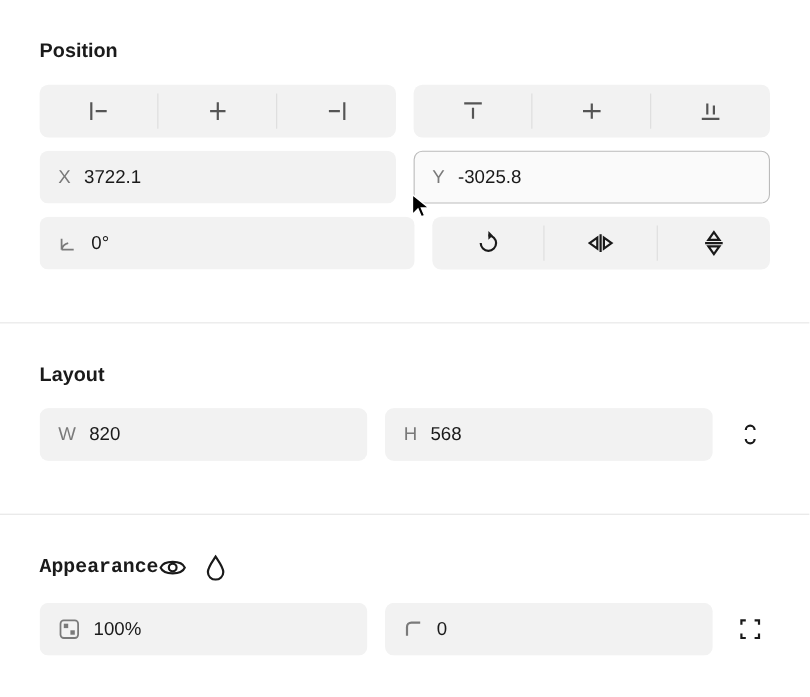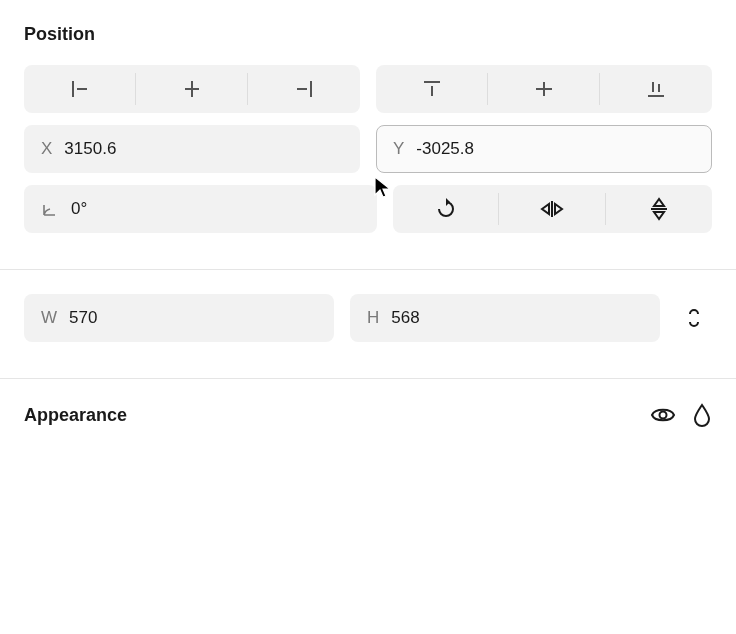--- a/index.html
+++ b/index.html
@@ -5,33 +5,34 @@
     * { box-sizing: border-box; margin: 0; padding: 0; }
     body {
       font-family: -apple-system, BlinkMacSystemFont, "Segoe UI", sans-serif;
       background: #ffffff;
       color: #1a1a1a;
       width: 736px;
       height: 634px;
       position: relative;
     }
     .section {
-      padding: 24px;
+      padding: 36px;
     }
     .section-title {
       font-size: 18px;
       font-weight: 600;
       color: #1a1a1a;
       margin-bottom: 20px;
     }
     .section-header {
       display: flex;
       align-items: center;
-      justify-content: space-between;
+      justify-content: flex-start;
       margin-bottom: 20px;
+      font-family: Liberation Mono, monospace;
     }
     .section-header .section-title {
       margin-bottom: 0;
     }
     .header-icons {
       display: flex;
       gap: 16px;
       align-items: center;
     }
     .divider {
@@ -167,21 +168,21 @@
             <line x1="8" y1="4" x2="8" y2="14" stroke="#555" stroke-width="2"></line>
             <line x1="14" y1="6" x2="14" y2="14" stroke="#555" stroke-width="2"></line>
           </svg>
       </button>
     </div>
   </div>
 
   <div class="row">
     <div class="input-field">
       <span class="input-label">X</span>
-      <span class="input-value">3150.6</span>
+      <span class="input-value">3722.1</span>
     </div>
     <div class="input-field selected">
       <span class="input-label">Y</span>
       <span class="input-value">-3025.8</span>
     </div>
   </div>
 
   <div class="row">
     <div class="input-field">
       <svg width="18" height="18" viewBox="0 0 18 18">
@@ -210,24 +211,25 @@
             <polygon points="11,22 6,15 16,15" fill="none" stroke="#1a1a1a" stroke-width="2"></polygon>
           </svg>
       </button>
     </div>
   </div>
 </div>
 
 <div class="divider"></div>
 
 <div class="section">
+  <div class="section-title">Layout</div>
   <div class="row">
     <div class="input-field">
       <span class="input-label">W</span>
-      <span class="input-value">570</span>
+      <span class="input-value">820</span>
     </div>
     <div class="input-field">
       <span class="input-label">H</span>
       <span class="input-value">568</span>
     </div>
     <div class="side-icon">
       <svg width="18" height="24" viewBox="0 0 18 24">
           <path d="M5 8 A4 4 0 0 1 13 8" fill="none" stroke="#1a1a1a" stroke-width="2"></path>
           <path d="M5 16 A4 4 0 0 0 13 16" fill="none" stroke="#1a1a1a" stroke-width="2"></path>
         </svg>
@@ -247,17 +249,38 @@
             <circle cx="13" cy="10" r="3.5" fill="none" stroke="#1a1a1a" stroke-width="2"></circle>
           </svg>
       </button>
       <button class="icon-btn">
         <svg width="20" height="24" viewBox="0 0 20 24">
             <path d="M10 2 C14 8 17 12 17 16 A7 7 0 0 1 3 16 C3 12 6 8 10 2 Z" fill="none" stroke="#1a1a1a" stroke-width="2"></path>
           </svg>
       </button>
     </div>
   </div>
+  <div class="row">
+    <div class="input-field">
+      <svg width="20" height="20" viewBox="0 0 20 20">
+          <rect x="2" y="2" width="16" height="16" rx="3" fill="none" stroke="#7a7a7a" stroke-width="1.6"></rect>
+          <rect x="5" y="5" width="4" height="4" fill="#7a7a7a"></rect>
+          <rect x="11" y="11" width="4" height="4" fill="#7a7a7a"></rect>
+        </svg>
+      <span class="input-value">100%</span>
+    </div>
+    <div class="input-field">
+      <svg width="18" height="18" viewBox="0 0 18 18">
+          <path d="M3 15 L3 7 A4 4 0 0 1 7 3 L15 3" fill="none" stroke="#7a7a7a" stroke-width="2"></path>
+        </svg>
+      <span class="input-value">0</span>
+    </div>
+    <div class="side-icon">
+      <svg width="22" height="22" viewBox="0 0 22 22">
+          <path d="M3 7 L3 3 L7 3 M15 3 L19 3 L19 7 M19 15 L19 19 L15 19 M7 19 L3 19 L3 15" fill="none" stroke="#1a1a1a" stroke-width="2"></path>
+        </svg>
+    </div>
+  </div>
 </div>
 
 <svg class="cursor-pointer" width="20" height="26" viewBox="0 0 20 26">
   <path d="M2 2 L2 20 L7 15 L10 22 L13 21 L10 14 L17 14 Z" fill="#000" stroke="#fff" stroke-width="1.2"></path>
 </svg>
 
 </body></html>

